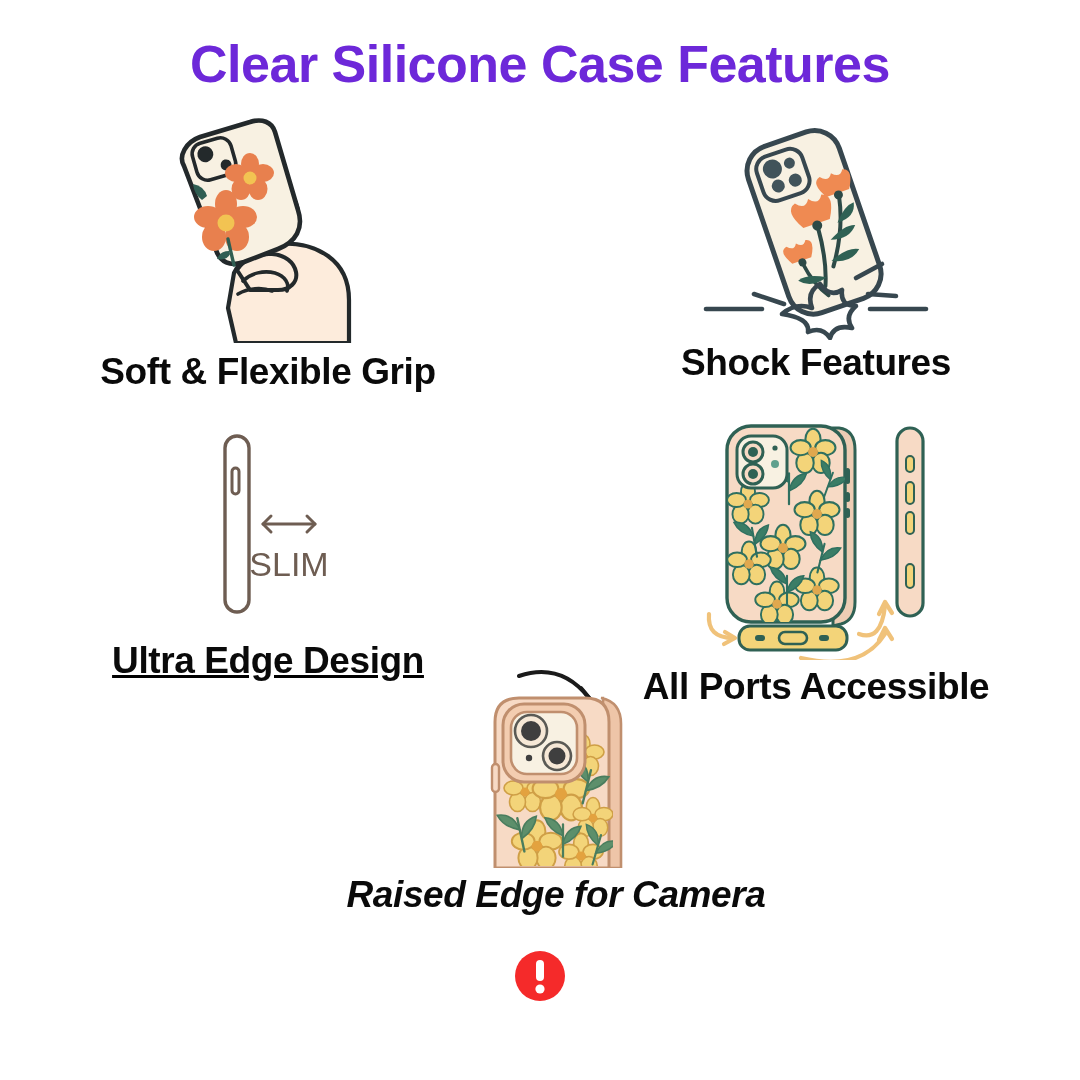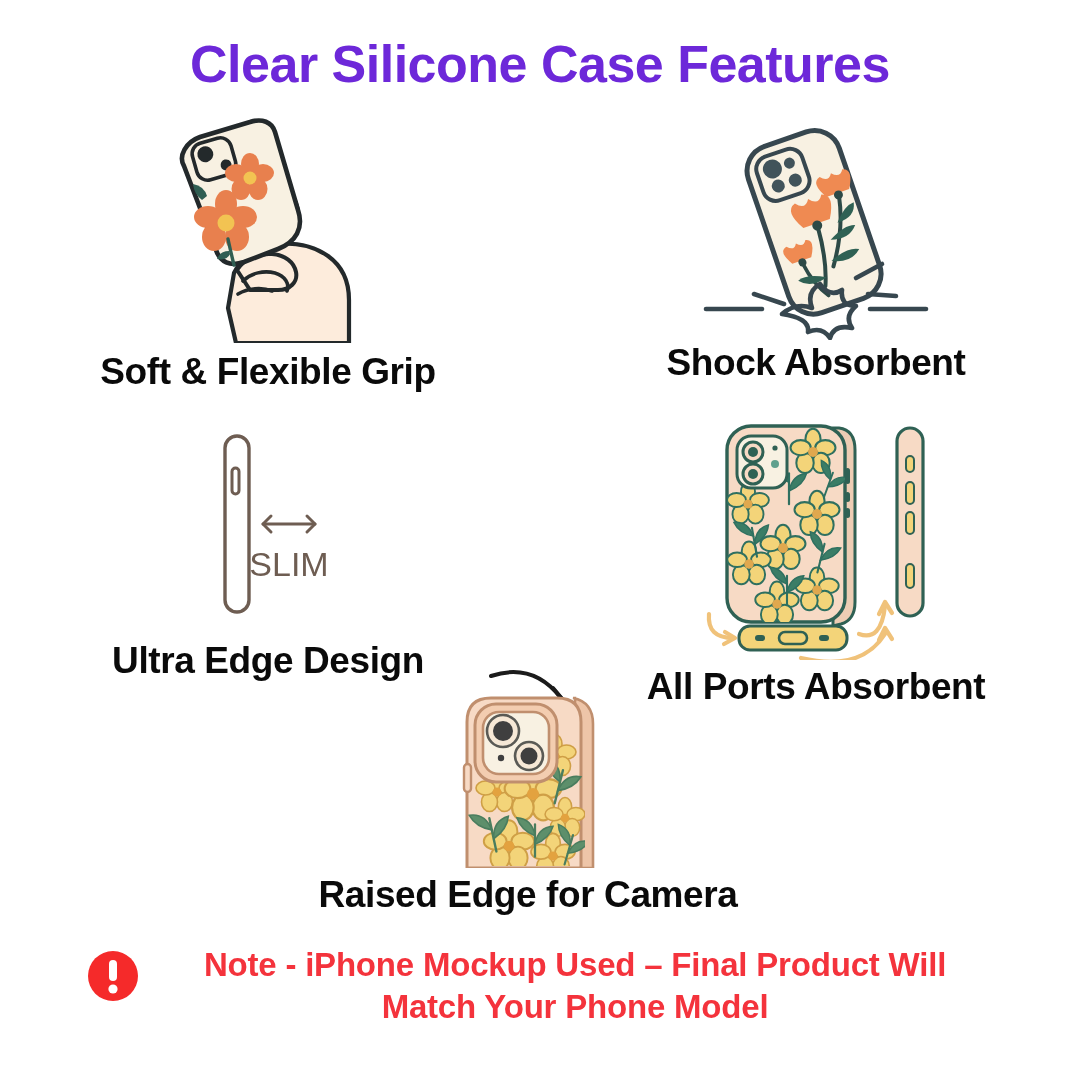--- a/index.html
+++ b/index.html
@@ -24,24 +24,24 @@
   .feature-label {
     text-align: center;
     font-size: 37px; font-weight: 700; color: #0a0a0a;
     letter-spacing: -0.4px; white-space: nowrap;
   }
 
   
   #f-grip   { left: 18px;  top: 118px; width: 500px; }
   #f-shock  { left: 566px; top: 118px; width: 500px; }
   
-  #f-slim   { left: 18px;  top: 424px; width: 500px; }
+  #f-slim   { left: 18px;  top: 424px; width: 500px; text-decoration: underline; }
   #f-ports  { left: 566px; top: 418px; width: 500px; }
   
-  #f-camera { left: 278px; top: 660px; width: 500px; }
+  #f-camera { left: 306px; top: 660px; width: 500px; font-style: italic; }
 
   #f-grip .feature-label   { margin-top: 8px; }
   #f-shock .feature-label  { margin-top: 2px; }
   #f-slim .feature-label   { margin-top: 16px; }
   #f-ports .feature-label  { margin-top: 6px; }
   #f-camera .feature-label { margin-top: 6px; }
 
   .art-svg { display: block; margin: 0 auto; }
 
   .note {
@@ -154,21 +154,21 @@
         <g stroke="#37474f" fill="none" stroke-width="4.6" stroke-linecap="round" stroke-linejoin="round">
           <path d="M96 196 q14 -12 30 -6 q-6 -16 8 -24 q10 14 22 6 q-2 16 14 16 q-12 10 -4 22 q-18 -4 -22 10 q-8 -12 -22 -6 q2 -14 -26 -18 Z"></path>
           <path d="M20 191 h56"></path>
           <path d="M184 191 h56"></path>
           <path d="M68 176 l30 10"></path>
           <path d="M170 160 l26 -14"></path>
           <path d="M182 176 l28 2"></path>
         </g>
       </svg>
     </div>
-    <div class="feature-label">Shock Absorbent</div>
+    <div class="feature-label">Shock Features</div>
   </div>
 
   <div class="feature" id="f-slim">
     <div class="feature-art">
       <svg class="art-svg" width="210" height="200" viewBox="0 0 210 200">
         <rect x="62" y="12" width="24" height="176" rx="12" fill="#ffffff" stroke="#6e5d52" stroke-width="3.4"></rect>
         <rect x="69" y="44" width="7" height="26" rx="3.5" fill="#ffffff" stroke="#6e5d52" stroke-width="3"></rect>
         <g stroke="#6e5d52" stroke-width="3" fill="none" stroke-linecap="round" stroke-linejoin="round">
           <path d="M100 100 h52"></path>
           <path d="M108 92 l-8 8 8 8"></path>
@@ -257,21 +257,21 @@
         <g fill="none" stroke="#f0c27a" stroke-width="4.2" stroke-linecap="round">
           <path d="M18 196 q-2 24 24 24"></path>
           <path d="M34 214 l10 6 -11 6" stroke-linejoin="round"></path>
           <path d="M168 216 q22 8 26 -28"></path>
           <path d="M188 196 l6 -12 7 11" stroke-linejoin="round"></path>
           <path d="M110 240 q60 14 84 -24"></path>
           <path d="M188 222 l6 -12 7 11" stroke-linejoin="round"></path>
         </g>
       </svg>
     </div>
-    <div class="feature-label">All Ports Absorbent</div>
+    <div class="feature-label">All Ports Accessible</div>
   </div>
 
   <div class="feature" id="f-camera">
     <div class="feature-art">
       <svg class="art-svg" width="230" height="208" viewBox="0 0 230 208">
         <defs>
           <clipPath id="camClip">
             <path d="M54 56 q0 -22 22 -22 h74 q22 0 22 22 v150 h-118 Z"></path>
           </clipPath>
           <g id="yflower2">
@@ -326,16 +326,15 @@
   </div>
 
   <div class="note">
     <div class="note-icon">
       <svg width="56" height="56" viewBox="0 0 56 56">
         <circle cx="28" cy="28" r="25" fill="#f52a2a"></circle>
         <rect x="24" y="12" width="8" height="21" rx="4" fill="#ffffff"></rect>
         <circle cx="28" cy="41" r="4.6" fill="#ffffff"></circle>
       </svg>
     </div>
-    <div class="note-text">Note - iPhone Mockup Used – Final Product Will Match Your Phone Model</div>
   </div>
 
 </div>
 
 </body></html>

